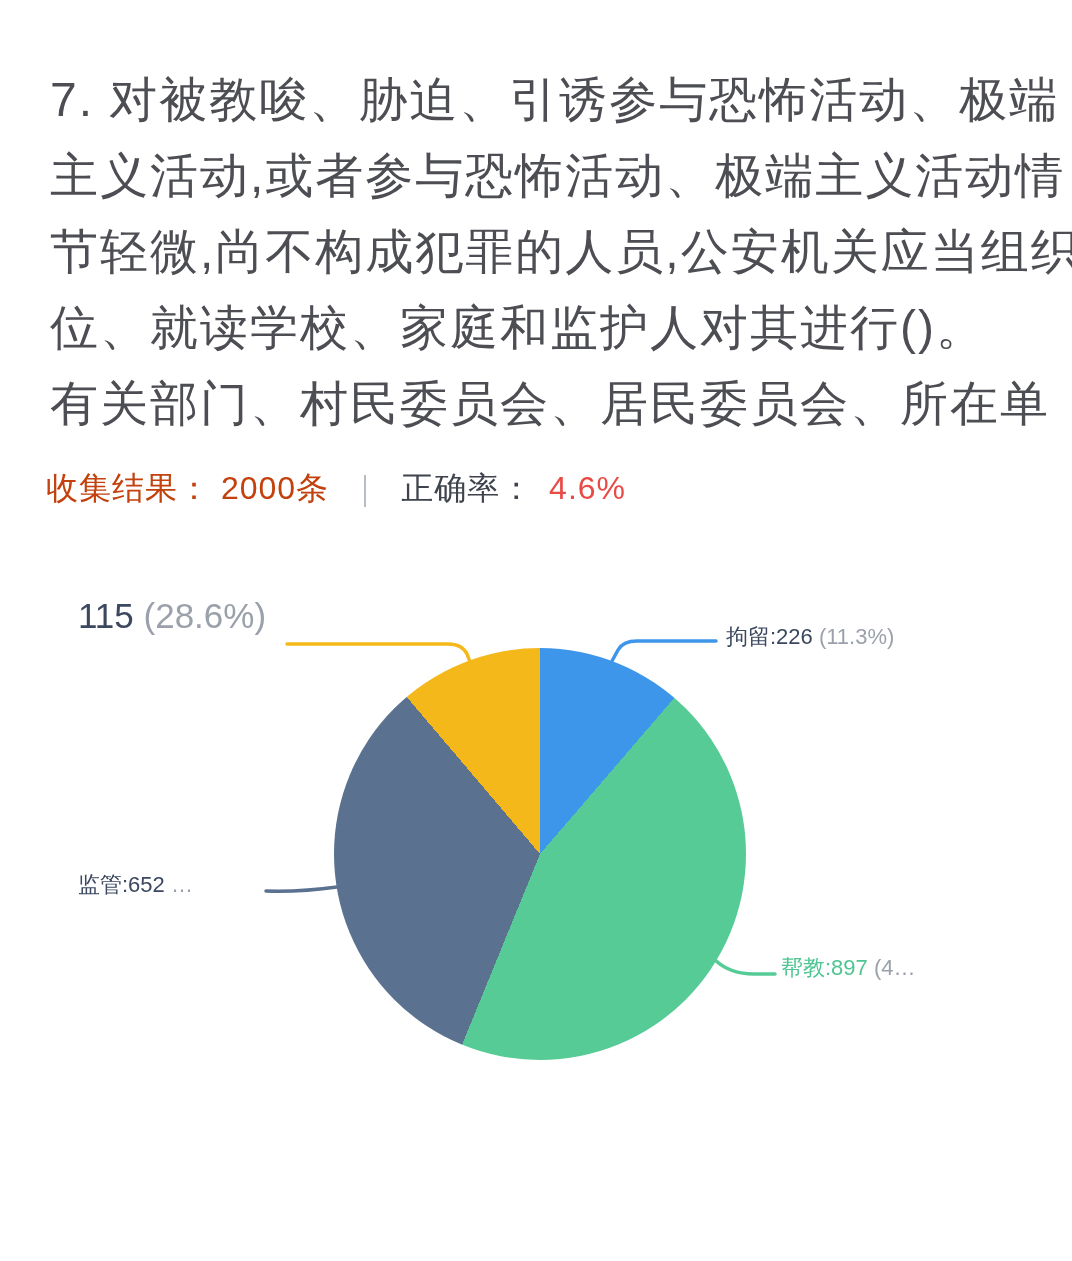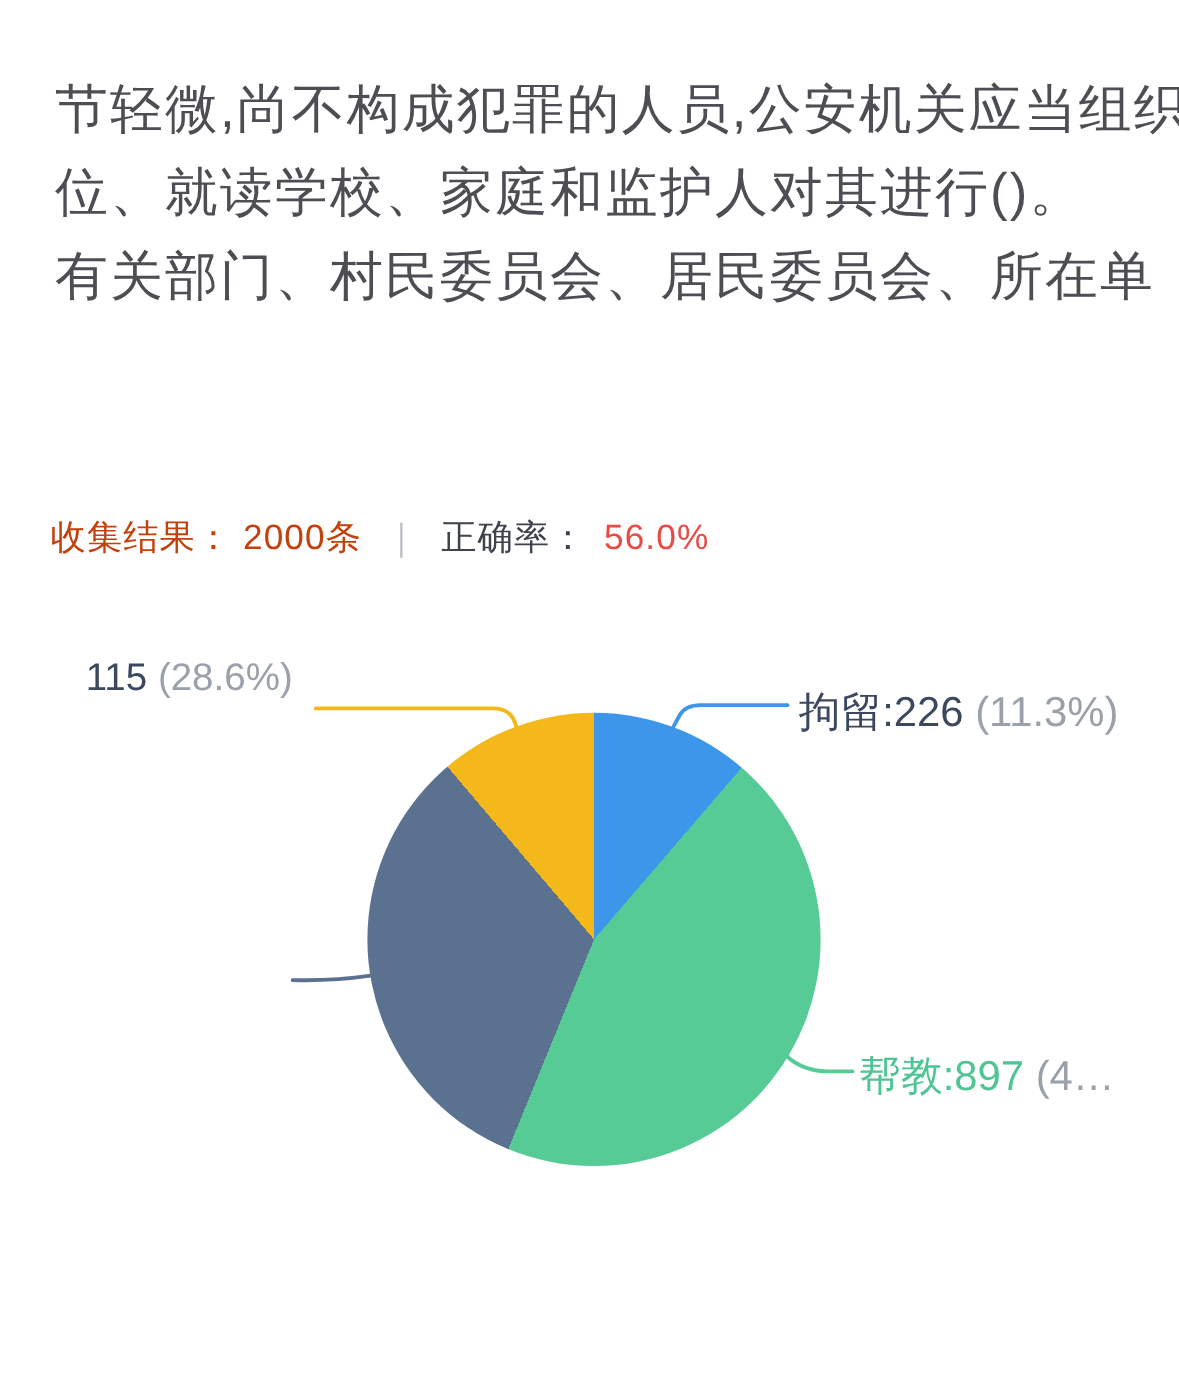--- a/index.html
+++ b/index.html
@@ -37,64 +37,69 @@
   }
 
   
   svg.leaders {
     position: absolute; left: 0; top: 0; width: 1072px; height: 1261px;
     pointer-events: none;
   }
   svg.leaders path { fill: none; stroke-width: 3.5; stroke-linecap: round; }
 
   
-  .lbl { position: absolute; font-size: 38px; white-space: nowrap; }
+  .lbl { position: absolute; font-size: 22px; white-space: nowrap; }
   .navy  { color: #3b485f; }
   .greentxt { color: #4ec593; }
   .gray2 { color: #9ba1aa; }
 
   .lbl-jianshi { left: 78px; top: 592px; font-size: 35px; line-height: 47px; }
   .lbl-juliu   { left: 726px; top: 622px; }
   .lbl-jianguan{ left: 78px;  top: 870px; }
   .lbl-bangjiao{ left: 781px; top: 953px; text-align: center; }
 </style>
 </head>
 <body>
 
 <div class="page">
 
   <div class="question">
+    <div class="qline">7. 对被教唆、胁迫、引诱参与恐怖活动、极端</div>
+    <div class="qline">主义活动,或者参与恐怖活动、极端主义活动情</div>
     <div class="qline">节轻微,尚不构成犯罪的人员,公安机关应当组织</div>
     <div class="qline">位、就读学校、家庭和监护人对其进行()。</div>
     <div class="qline">有关部门、村民委员会、居民委员会、所在单</div>
   </div>
 
   <div class="stats">
     <span class="gray">收集结果：</span>
     <span class="gray">2000条</span>
     <span class="sep">｜</span>
     <span class="dark">正确率：</span>
-    <span class="red">56.0%</span>
+    <span class="red">4.6%</span>
   </div>
 
   <div class="pie" id="pie" style="background: conic-gradient(rgb(62, 150, 234) 0deg, rgb(62, 150, 234) 40.7deg, rgb(87, 203, 150) 40.7deg, rgb(87, 203, 150) 202.24deg, rgb(91, 113, 144) 202.24deg, rgb(91, 113, 144) 319.66deg, rgb(244, 184, 27) 319.66deg, rgb(244, 184, 27) 360deg);"></div>
 
   <svg class="leaders" viewBox="0 0 1072 1261">
     <path d="M 287 644 L 448 644 Q 462 644 467 654 L 470 662" stroke="#f4b81b"></path>
     <path d="M 612 661 L 618 650 Q 623 641 637 641 L 716 641" stroke="#3e96ea"></path>
     <path d="M 266 891 Q 302 892 337 887" stroke="#5b7190"></path>
     <path d="M 715 960 Q 730 974 754 974 L 775 974" stroke="#57cb96"></path>
   </svg>
 
   <div class="lbl lbl-jianshi">
     <div><span class="navy">115</span><span class="gray2"> (28.6%)</span></div>
   </div>
 
   <div class="lbl lbl-juliu">
     <span class="navy">拘留:226</span><span class="gray2"> (11.3%)</span>
   </div>
 
+  <div class="lbl lbl-jianguan">
+    <span class="navy">监管:652</span><span class="gray2"> …</span>
+  </div>
 
   <div class="lbl lbl-bangjiao">
     <span class="greentxt">帮教:897</span><span class="gray2"> (4…</span>
   </div>
 
 </div>
 
 </body></html>

